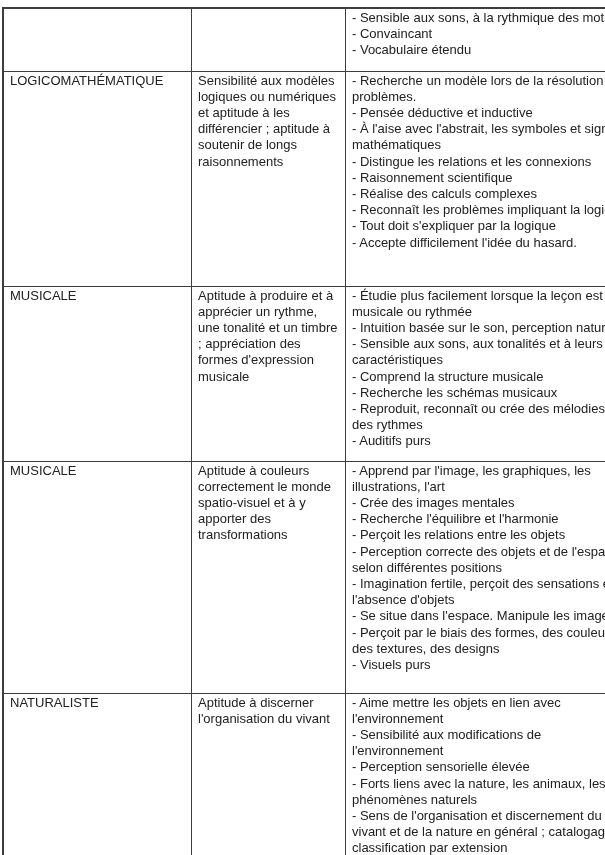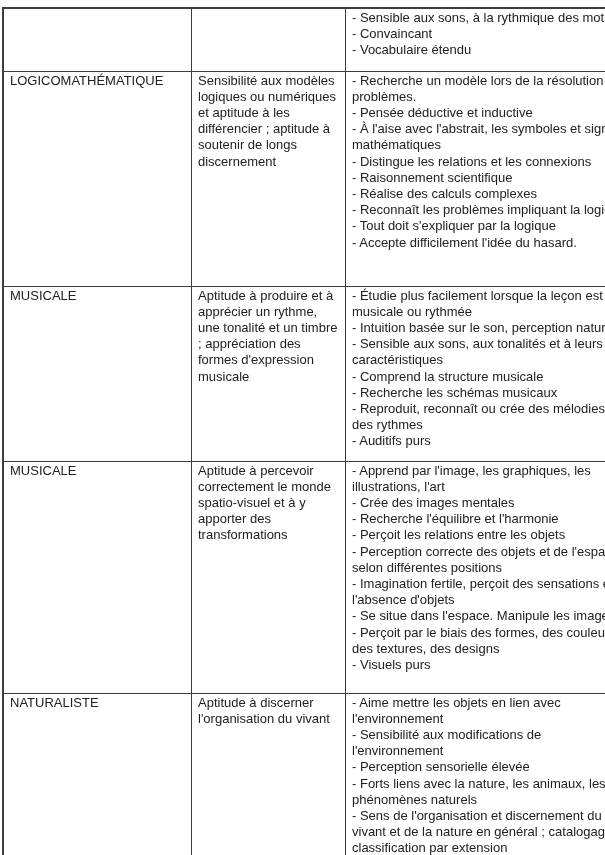--- a/index.html
+++ b/index.html
@@ -46,21 +46,21 @@
       <td class="col-name"></td>
       <td class="col-def"></td>
       <td class="col-chars">
           <div class="char-item">- Sensible aux sons, à la rythmique des mots</div>
           <div class="char-item">- Convaincant</div>
           <div class="char-item">- Vocabulaire étendu</div>
         </td>
     </tr>
     <tr style="height:215px;">
       <td class="col-name">LOGICOMATHÉMATIQUE</td>
-      <td class="col-def">Sensibilité aux modèles logiques ou numériques et aptitude à les différencier ; aptitude à soutenir de longs discernement</td>
+      <td class="col-def">Sensibilité aux modèles logiques ou numériques et aptitude à les différencier ; aptitude à soutenir de longs raisonnements</td>
       <td class="col-chars">
           <div class="char-item">- Recherche un modèle lors de la résolution de problèmes.</div>
           <div class="char-item">- Pensée déductive et inductive</div>
           <div class="char-item">- À l'aise avec l'abstrait, les symboles et signes mathématiques</div>
           <div class="char-item">- Distingue les relations et les connexions</div>
           <div class="char-item">- Raisonnement scientifique</div>
           <div class="char-item">- Réalise des calculs complexes</div>
           <div class="char-item">- Reconnaît les problèmes impliquant la logique</div>
           <div class="char-item">- Tout doit s'expliquer par la logique</div>
           <div class="char-item">- Accepte difficilement l'idée du hasard.</div>
@@ -74,21 +74,21 @@
           <div class="char-item">- Intuition basée sur le son, perception naturelle</div>
           <div class="char-item">- Sensible aux sons, aux tonalités et à leurs caractéristiques</div>
           <div class="char-item">- Comprend la structure musicale</div>
           <div class="char-item">- Recherche les schémas musicaux</div>
           <div class="char-item">- Reproduit, reconnaît ou crée des mélodies ou des rythmes</div>
           <div class="char-item">- Auditifs purs</div>
         </td>
     </tr>
     <tr style="height:232px;">
       <td class="col-name">MUSICALE</td>
-      <td class="col-def">Aptitude à percevoir correctement le monde spatio-visuel et à y apporter des transformations</td>
+      <td class="col-def">Aptitude à couleurs correctement le monde spatio-visuel et à y apporter des transformations</td>
       <td class="col-chars">
           <div class="char-item">- Apprend par l'image, les graphiques, les illustrations, l'art</div>
           <div class="char-item">- Crée des images mentales</div>
           <div class="char-item">- Recherche l'équilibre et l'harmonie</div>
           <div class="char-item">- Perçoit les relations entre les objets</div>
           <div class="char-item">- Perception correcte des objets et de l'espace selon différentes positions</div>
           <div class="char-item">- Imagination fertile, perçoit des sensations en l'absence d'objets</div>
           <div class="char-item">- Se situe dans l'espace. Manipule les images</div>
           <div class="char-item">- Perçoit par le biais des formes, des couleurs, des textures, des designs</div>
           <div class="char-item">- Visuels purs</div>

